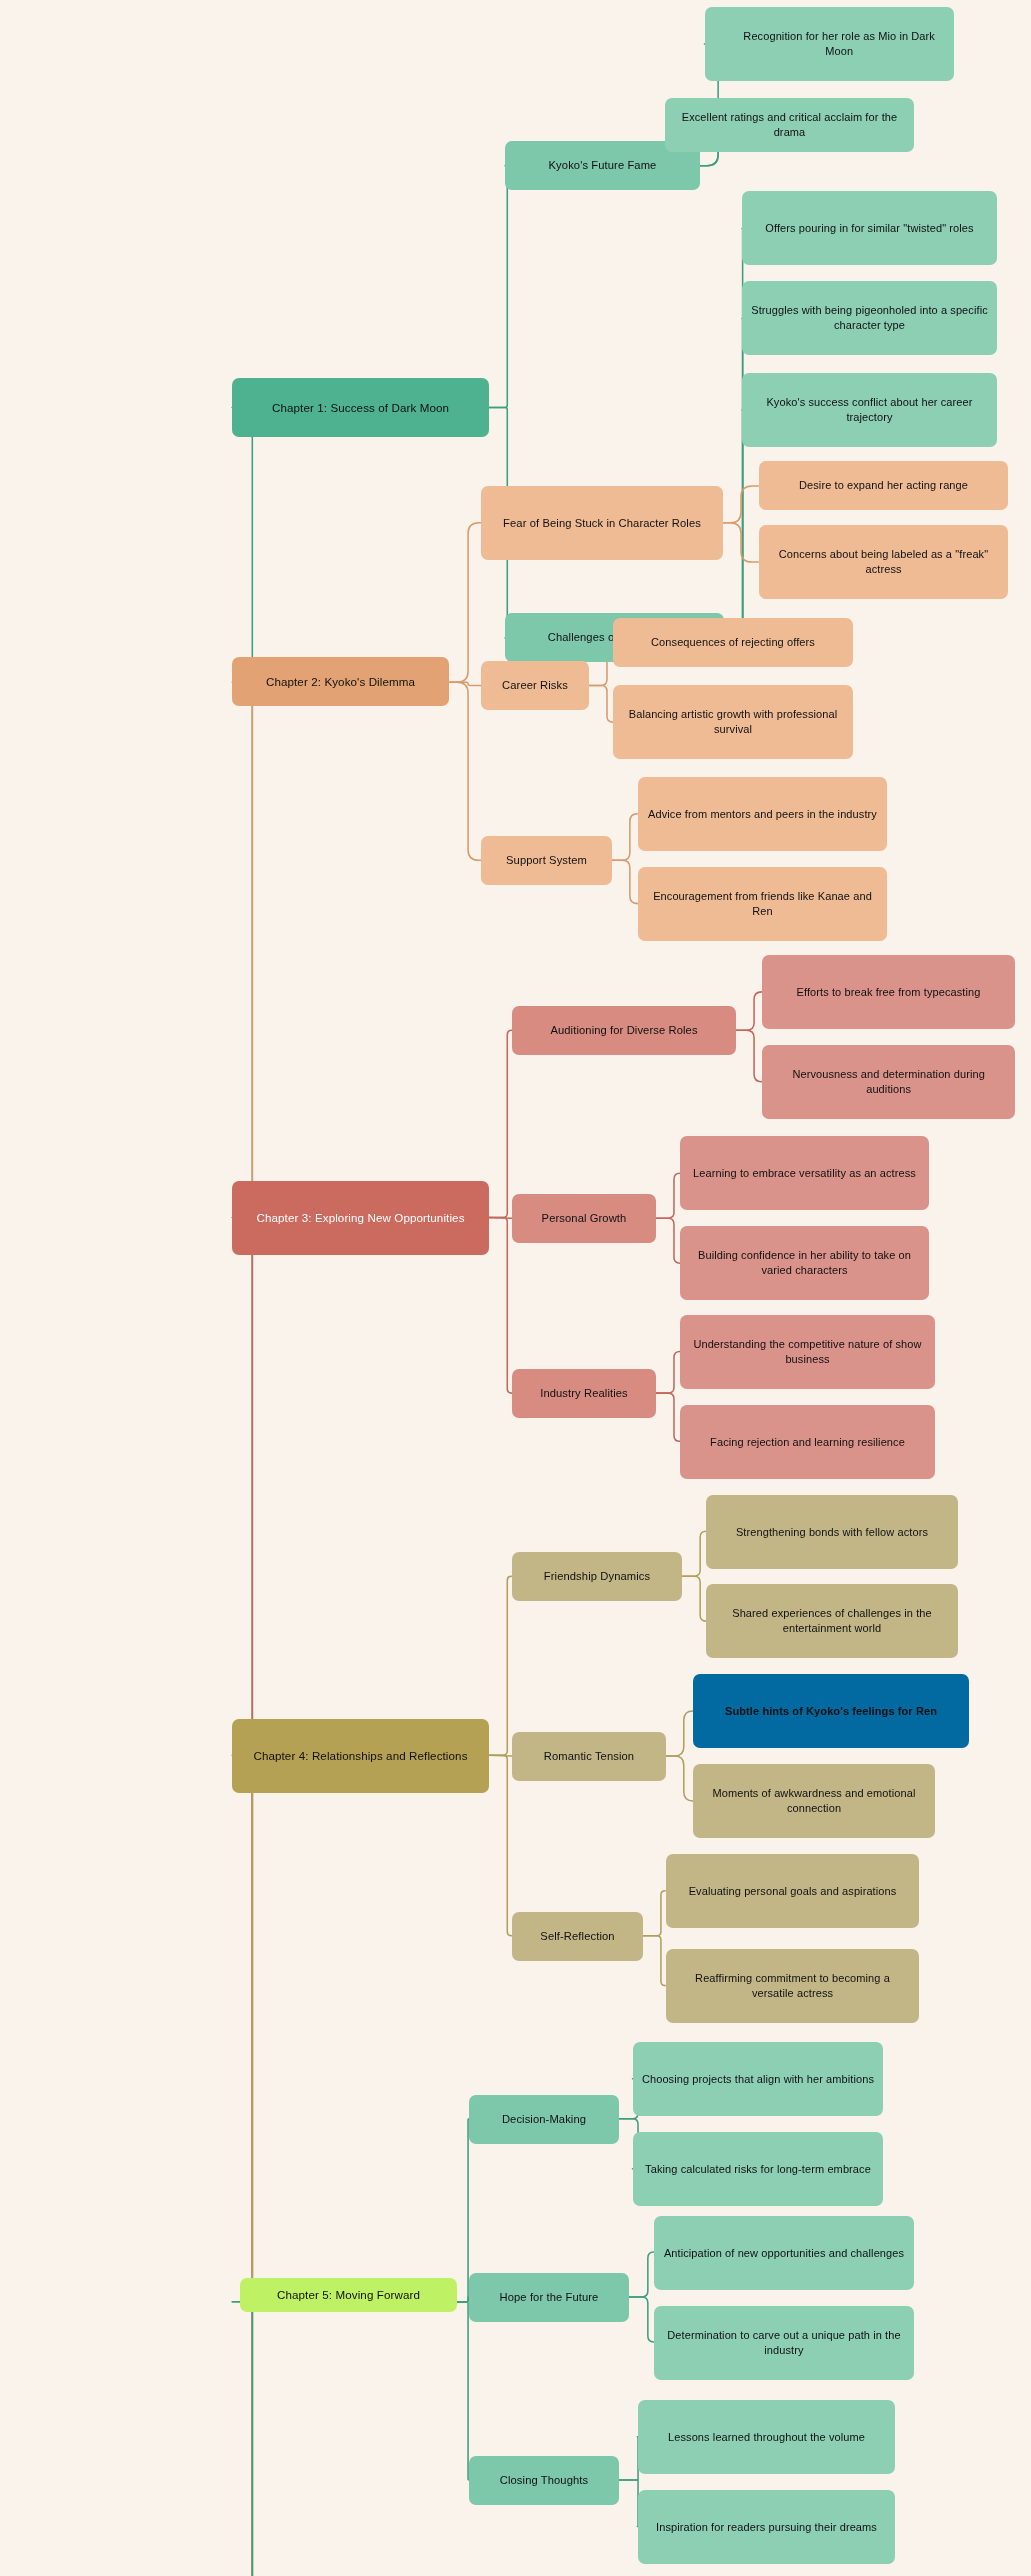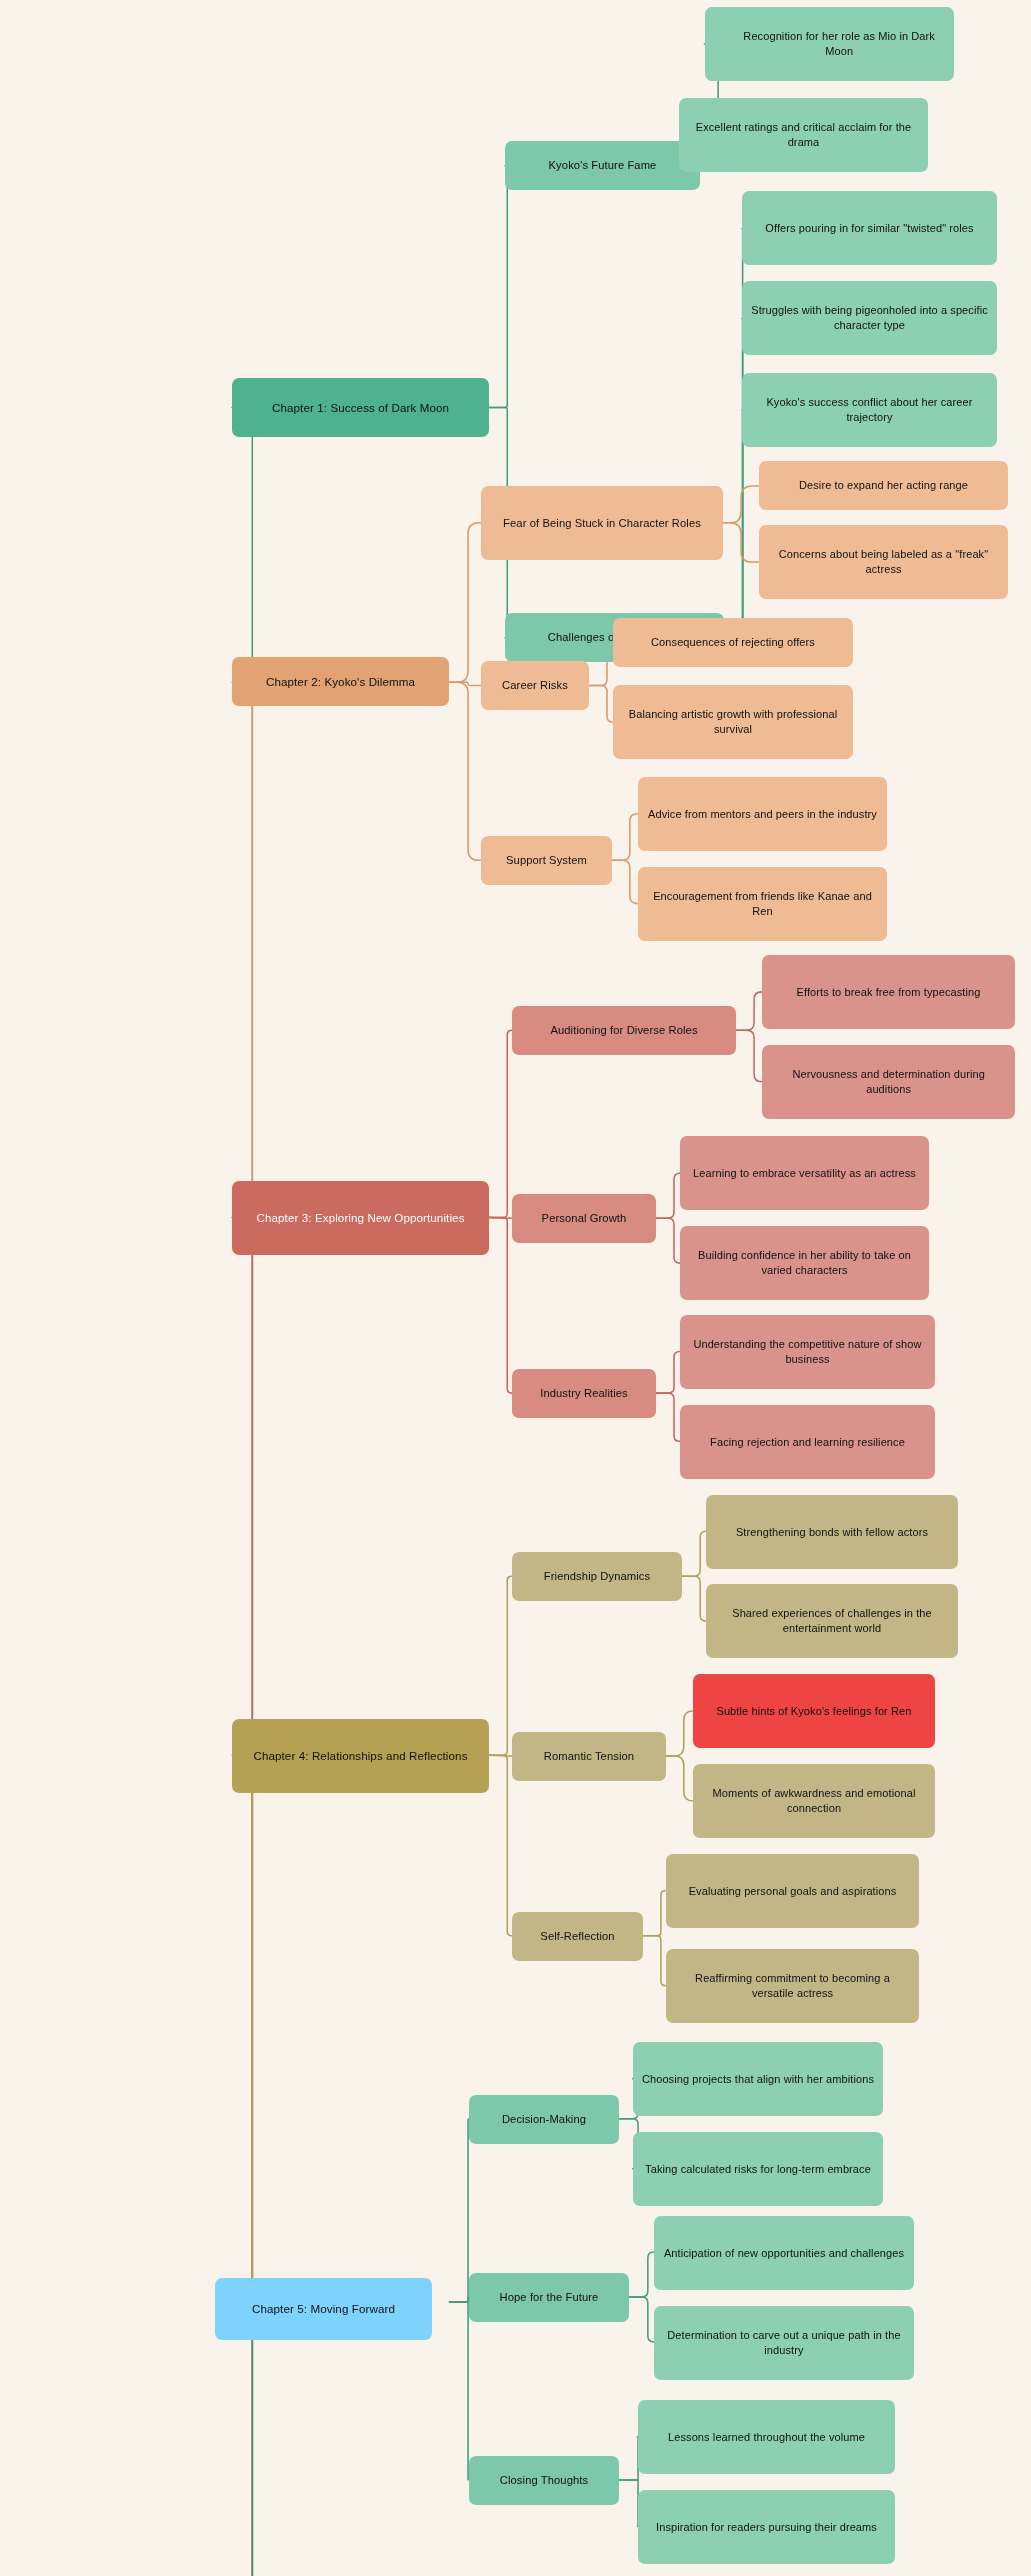--- a/index.html
+++ b/index.html
@@ -100,21 +100,21 @@
     </svg>
 <div class="node node-chapter" style="left: 232px; top: 378px; width: 257px; height: 59px; background: rgb(78, 178, 145);">
       <span>Chapter 1: Success of Dark Moon</span>
     </div>
     <div class="node node-topic" style="left: 505px; top: 141px; width: 195px; height: 49px; background: rgb(125, 199, 171);">
       <span>Kyoko's Future Fame</span>
     </div>
     <div class="node node-leaf" style="left: 705px; top: 6.5px; width: 249px; height: 74px; background: rgb(140, 207, 179); padding-left: 27px;">
       <span>Recognition for her role as Mio in Dark Moon</span>
     </div>
-    <div class="node node-leaf" style="left: 679px; top: 98px; width: 249px; height: 74px; background: rgb(140, 207, 179);">
+    <div class="node node-leaf" style="left: 665px; top: 98px; width: 249px; height: 54px; background: rgb(140, 207, 179);">
       <span>Excellent ratings and critical acclaim for the drama</span>
     </div>
     <div class="node node-topic" style="left: 505px; top: 613px; width: 219px; height: 49px; background: rgb(125, 199, 171);">
       <span>Challenges of Typecasting</span>
     </div>
     <div class="node node-leaf" style="left: 742px; top: 191px; width: 255px; height: 74px; background: rgb(140, 207, 179);">
       <span>Offers pouring in for similar "twisted" roles</span>
     </div>
     <div class="node node-leaf" style="left: 742px; top: 281px; width: 255px; height: 74px; background: rgb(140, 207, 179);">
       <span>Struggles with being pigeonholed into a specific character type</span>
@@ -190,36 +190,36 @@
     </div>
     <div class="node node-leaf" style="left: 706px; top: 1495px; width: 252px; height: 74px; background: rgb(194, 182, 135);">
       <span>Strengthening bonds with fellow actors</span>
     </div>
     <div class="node node-leaf" style="left: 706px; top: 1584px; width: 252px; height: 74px; background: rgb(194, 182, 135);">
       <span>Shared experiences of challenges in the entertainment world</span>
     </div>
     <div class="node node-topic" style="left: 512px; top: 1732px; width: 154px; height: 49px; background: rgb(194, 182, 135);">
       <span>Romantic Tension</span>
     </div>
-    <div class="node node-leaf" style="left: 693px; top: 1674px; width: 242px; height: 74px; background: #ef4444;">
+    <div class="node node-leaf" style="left: 693px; top: 1674px; width: 276px; height: 74px; background: #0369a1; font-weight: bold;">
       <span>Subtle hints of Kyoko's feelings for Ren</span>
     </div>
     <div class="node node-leaf" style="left: 693px; top: 1764px; width: 242px; height: 74px; background: rgb(194, 182, 135);">
       <span>Moments of awkwardness and emotional connection</span>
     </div>
     <div class="node node-topic" style="left: 512px; top: 1912px; width: 131px; height: 49px; background: rgb(194, 182, 135);">
       <span>Self-Reflection</span>
     </div>
     <div class="node node-leaf" style="left: 666px; top: 1854px; width: 253px; height: 74px; background: rgb(194, 182, 135);">
       <span>Evaluating personal goals and aspirations</span>
     </div>
     <div class="node node-leaf" style="left: 666px; top: 1949px; width: 253px; height: 74px; background: rgb(194, 182, 135);">
       <span>Reaffirming commitment to becoming a versatile actress</span>
     </div>
-    <div class="node node-chapter" style="left: 215px; top: 2278px; width: 217px; height: 62px; background: #7dd3fc;">
+    <div class="node node-chapter" style="left: 240px; top: 2278px; width: 217px; height: 34px; background: #bef264;">
       <span>Chapter 5: Moving Forward</span>
     </div>
     <div class="node node-topic" style="left: 469px; top: 2095px; width: 150px; height: 49px; background: rgb(125, 199, 171);">
       <span>Decision-Making</span>
     </div>
     <div class="node node-leaf" style="left: 633px; top: 2042px; width: 250px; height: 74px; background: rgb(140, 207, 179);">
       <span>Choosing projects that align with her ambitions</span>
     </div>
     <div class="node node-leaf" style="left: 633px; top: 2132px; width: 250px; height: 74px; background: rgb(140, 207, 179);">
       <span>Taking calculated risks for long-term embrace</span>

